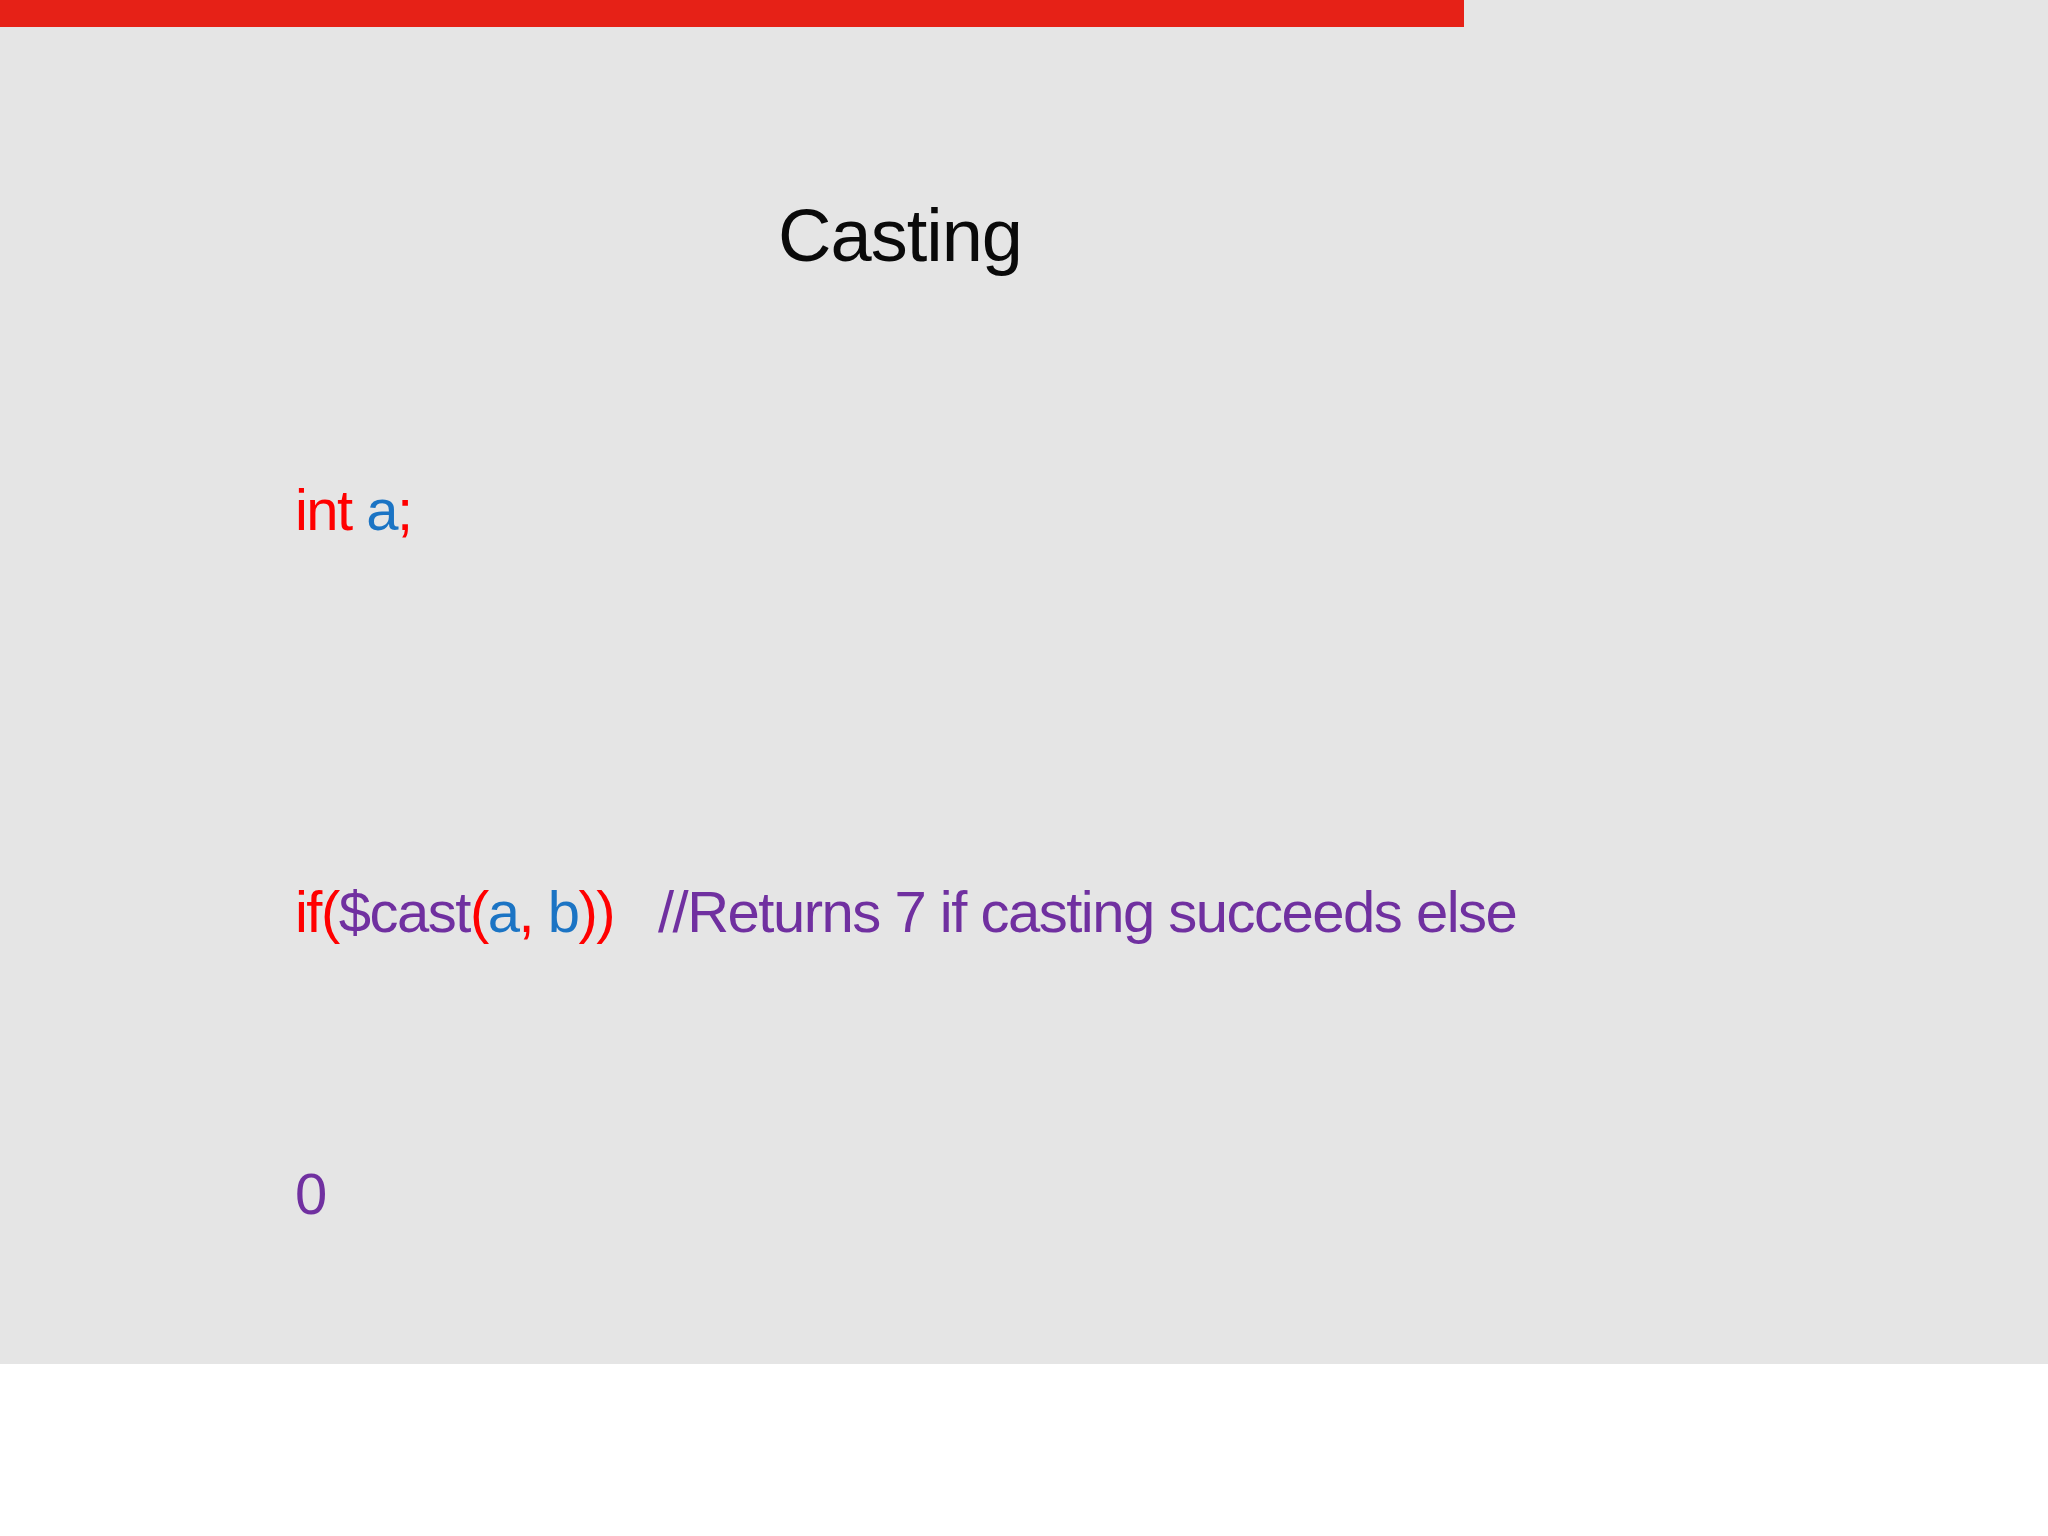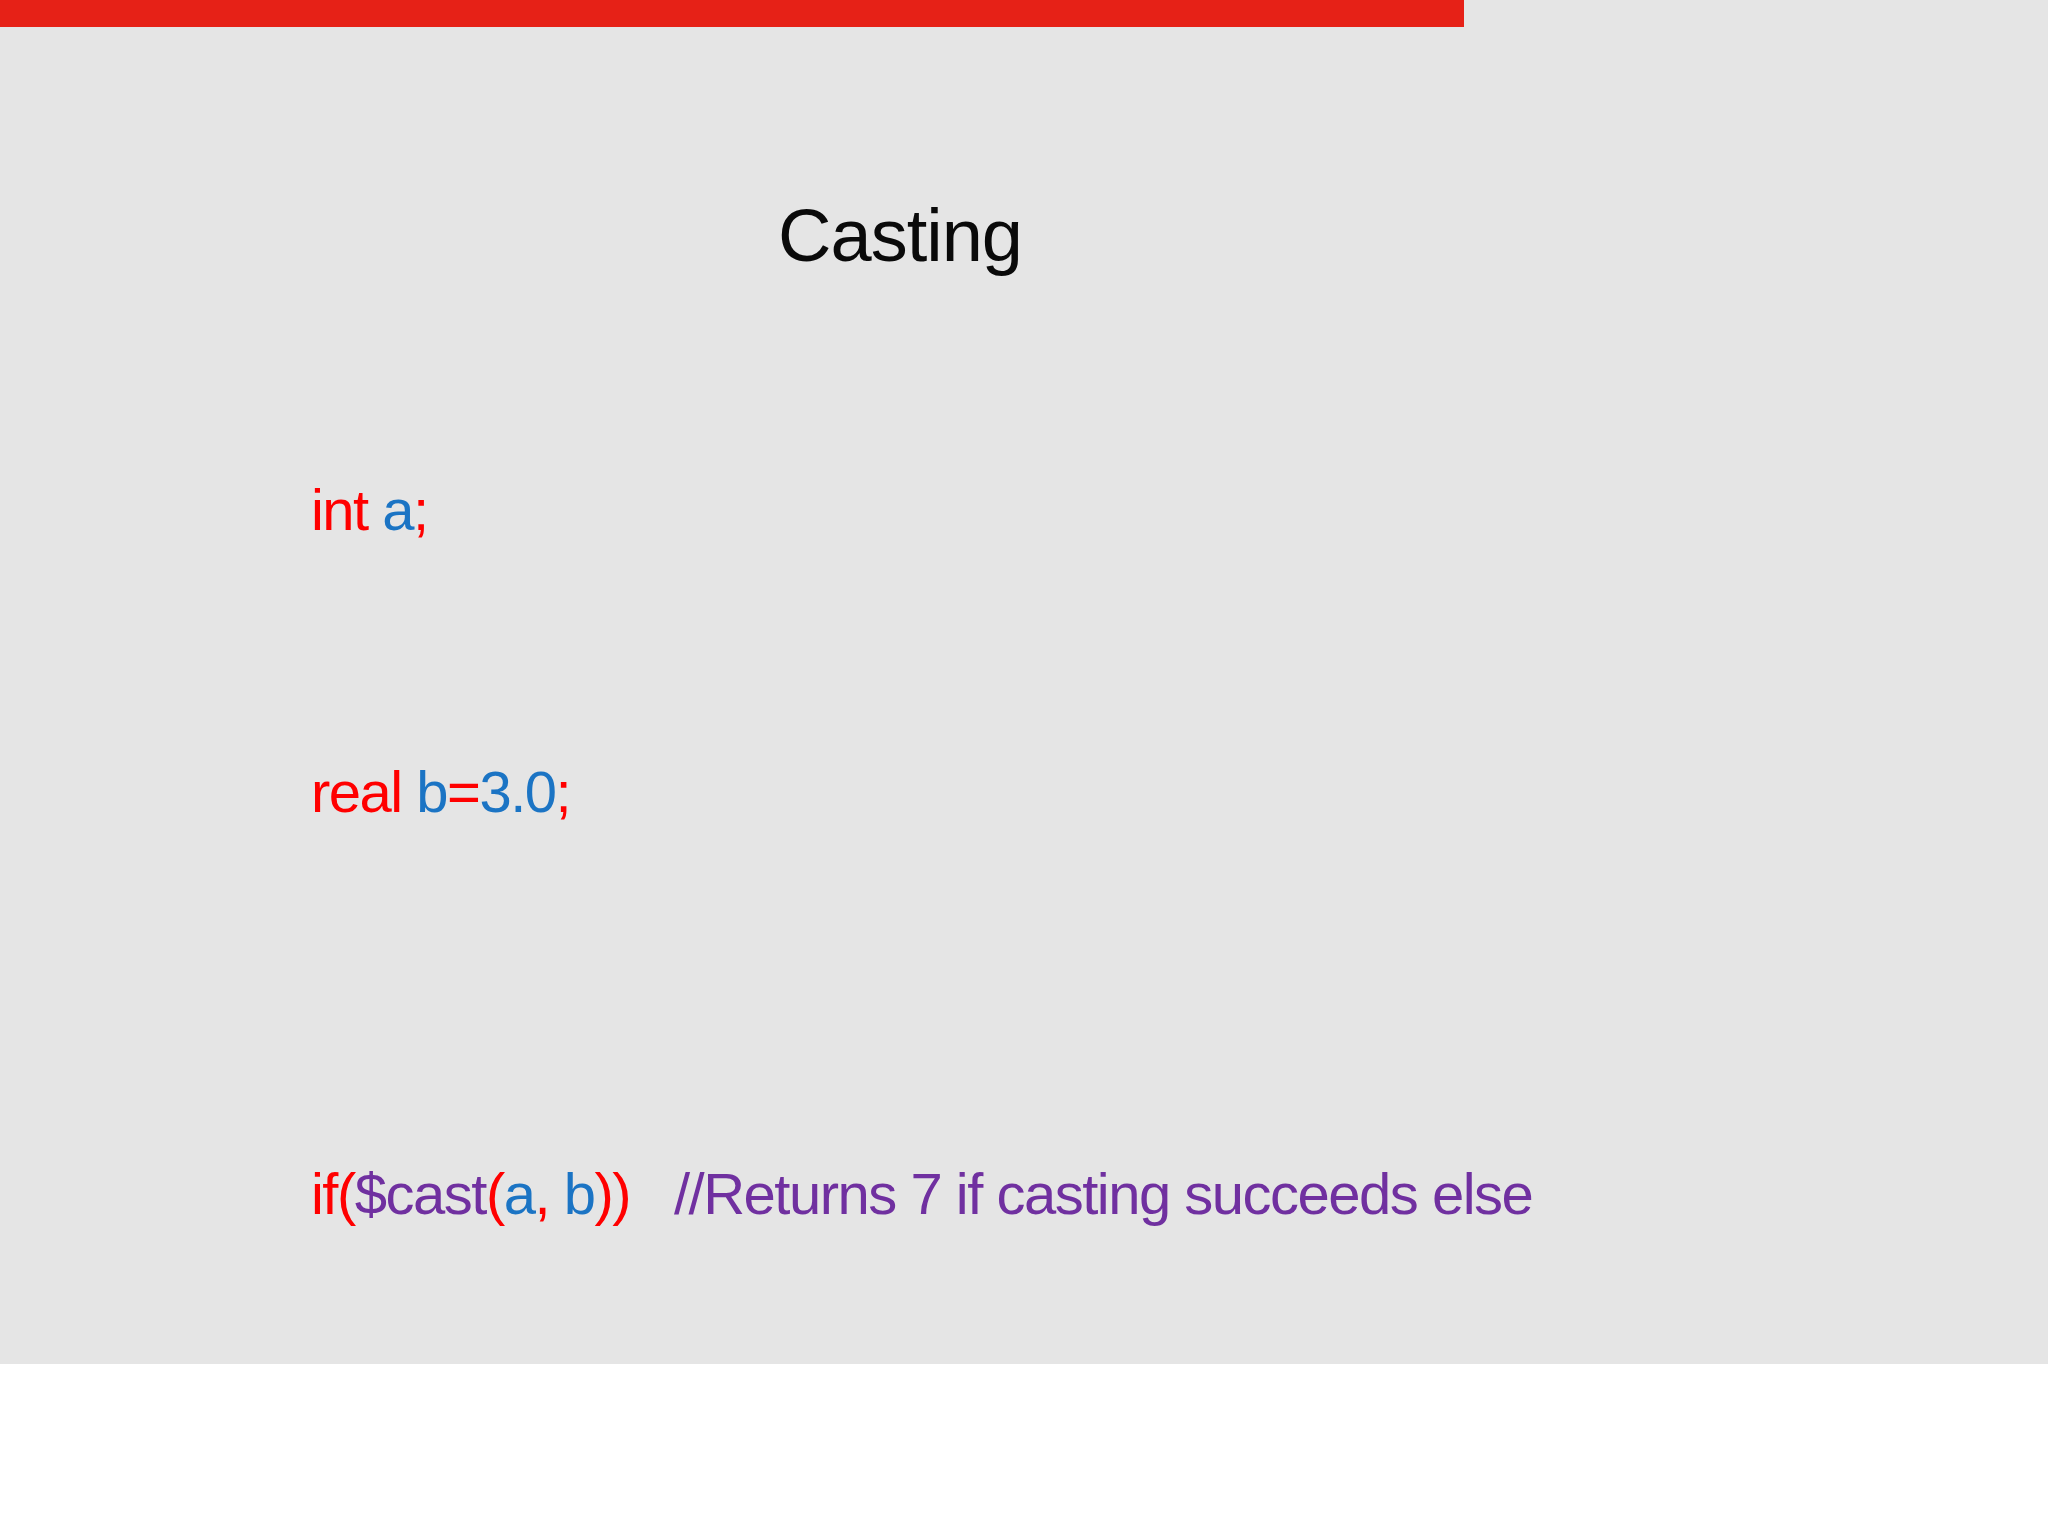--- a/index.html
+++ b/index.html
@@ -28,21 +28,21 @@
     letter-spacing: -1px;
     line-height: 1.2;
     color: #0a0a0a;
   }
   .content {
     margin: 88px 0 0 178px;
     font-size: 58px;
     letter-spacing: -1.5px;
     font-weight: 400;
   }
-  .block { margin: 16px; }
+  .block { margin: 0; }
   .line { line-height: 94px; white-space: pre; }
   .block-if    { margin-top: 120px; }
   .c-red    { color: #ff0000; }
   .c-blue   { color: #1b74c4; }
   .c-purple { color: #7030a0; text-align: center; }
 </style>
 </head>
 <body>
 
 <div class="slide">
@@ -50,23 +50,20 @@
   <div class="top-bar"></div>
 
   <h1 class="title">Casting</h1>
 
   <div class="content">
 
     <div class="block block-decl">
       <div class="line">
         <span class="c-red">int</span><span class="c-blue"> a</span><span class="c-red">;</span>
       </div>
-      <div class="line">
-        <span class="c-red">real</span><span class="c-blue"> b</span><span class="c-red">=</span><span class="c-blue">3.0</span><span class="c-red">;</span>
-      </div>
     </div>
 
     <div class="block block-if">
       <div class="line">
         <span class="c-red">if(</span><span class="c-purple">$cast</span><span class="c-red">(</span><span class="c-blue">a</span><span class="c-red">, </span><span class="c-blue">b</span><span class="c-red">))</span><span class="c-purple">   //Returns 7 if casting succeeds else</span>
       </div>
       <div class="line">
         <span class="c-purple">0</span>
       </div>
 

